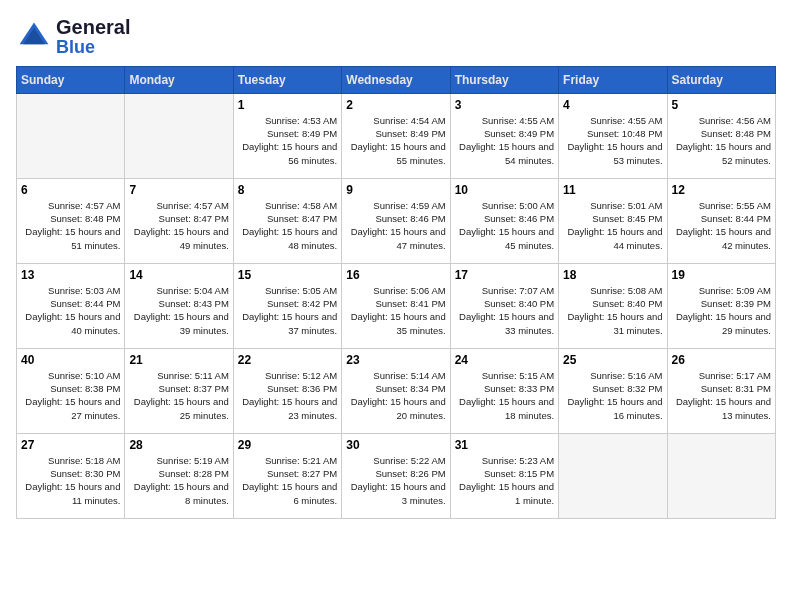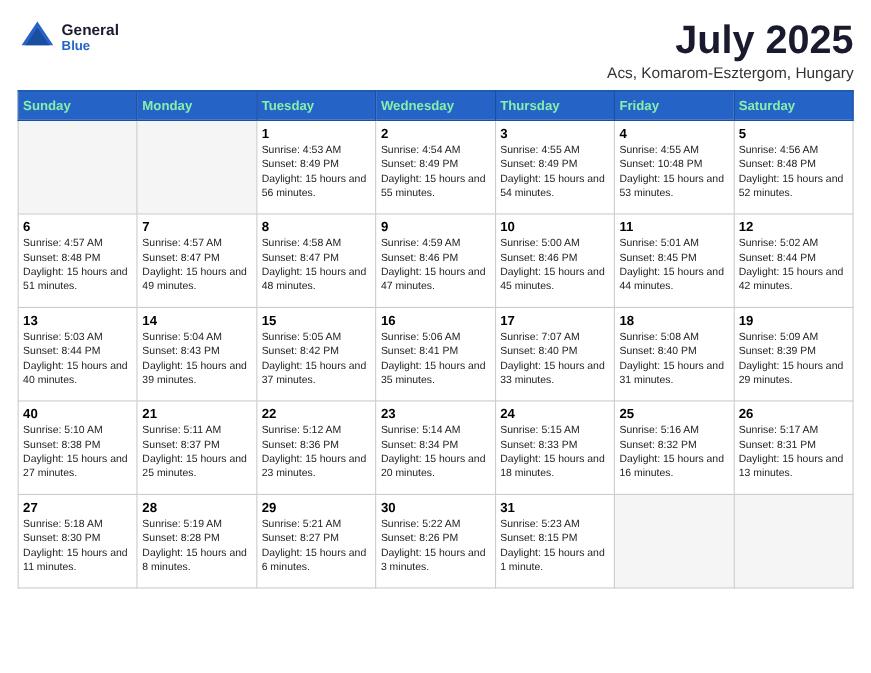--- a/index.html
+++ b/index.html
@@ -20,26 +20,26 @@
       display: flex;
       align-items: center;
       gap: 4px;
     }
     .logo-text {
       display: flex;
       flex-direction: column;
       line-height: 1.1;
     }
     .logo-general {
-      font-size: 14px;
+      font-size: 20px;
       font-weight: bold;
       color: #1a1a2e;
     }
     .logo-blue {
-      font-size: 12px;
+      font-size: 18px;
       font-weight: bold;
       color: #2563c7;
     }
     .logo-icon {
       width: 36px;
       height: 36px;
     }
     .title-block {
       text-align: right;
     }
@@ -54,21 +54,21 @@
       color: #333;
       margin-top: 2px;
     }
     .calendar {
       width: 100%;
       border-collapse: collapse;
       font-size: 10.5px;
     }
     .calendar th {
       background: #2563c7;
-      color: #86efac;
+      color: #e5e5e5;
       padding: 6px 4px;
       text-align: left;
       font-size: 12px;
       font-weight: bold;
       border: 1px solid #1a4fa0;
     }
     .calendar td {
       border: 1px solid #ccc;
       vertical-align: top;
       padding: 4px;
@@ -82,43 +82,40 @@
     .day-num {
       font-weight: bold;
       font-size: 12px;
       margin-bottom: 2px;
       display: block;
     }
     .day-info {
       font-size: 9.5px;
       color: #222;
       line-height: 1.4;
+      text-align: right;
     }
     tr.week-row td {
       height: 85px;
     }
   </style>
 </head>
 <body>
 
 <div class="header">
   <div class="logo">
     <svg class="logo-icon" viewBox="0 0 40 40">
       <polygon points="20,4 36,28 4,28" fill="#2563c7"></polygon>
       <polygon points="20,10 32,28 8,28" fill="#1a4fa0"></polygon>
     </svg>
     <div class="logo-text">
       <span class="logo-general">General</span>
       <span class="logo-blue">Blue</span>
     </div>
   </div>
-  <div class="title-block">
-    <div class="month-title">July 2025</div>
-    <div class="subtitle">Acs, Komarom-Esztergom, Hungary</div>
-  </div>
 </div>
 
 <table class="calendar">
   <thead>
     <tr>
     <th>Sunday</th>
         <th>Monday</th>
         <th>Tuesday</th>
         <th>Wednesday</th>
         <th>Thursday</th>
@@ -193,21 +190,21 @@
 Daylight: 15 hours and 45 minutes.</div>
         </td>
         <td>
           <span class="day-num">11</span>
           <div class="day-info">Sunrise: 5:01 AM
 Sunset: 8:45 PM
 Daylight: 15 hours and 44 minutes.</div>
         </td>
         <td>
           <span class="day-num">12</span>
-          <div class="day-info">Sunrise: 5:02 AM
+          <div class="day-info">Sunrise: 5:55 AM
 Sunset: 8:44 PM
 Daylight: 15 hours and 42 minutes.</div>
         </td>
       </tr>
       <tr class="week-row">
         <td>
           <span class="day-num">13</span>
           <div class="day-info">Sunrise: 5:03 AM
 Sunset: 8:44 PM
 Daylight: 15 hours and 40 minutes.</div>

